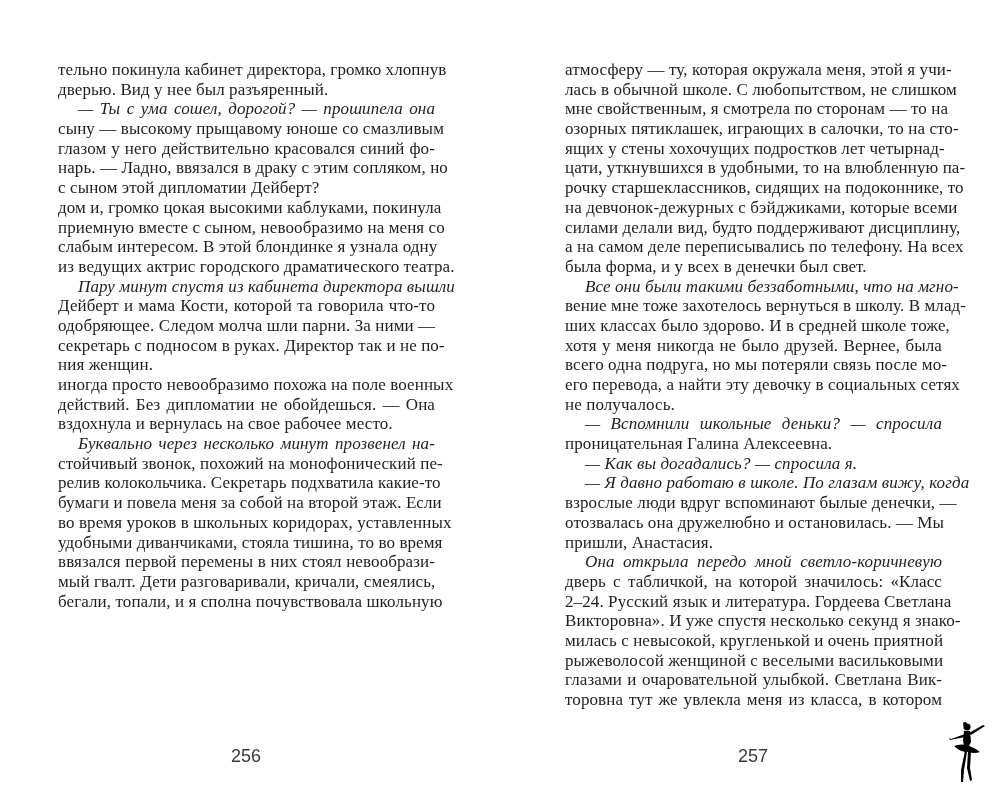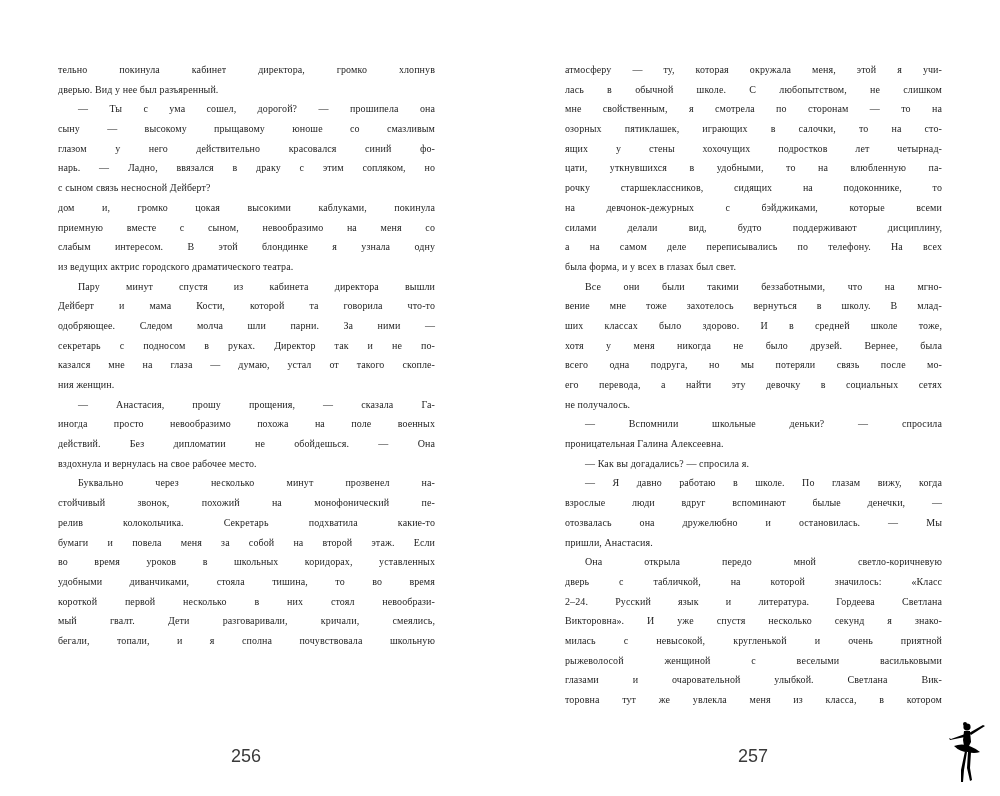--- a/index.html
+++ b/index.html
@@ -25,39 +25,40 @@
       position: absolute;
       top: 0;
       height: 796px;
     }
     .page-left { left: 0; width: 500px; }
     .page-right { left: 500px; width: 500px; }
     .text-block {
       position: absolute;
       top: 60px;
       width: 377px;
-      font-size: 10px;
+      font-size: 17px;
       line-height: 19.7px;
       text-align: justify;
       letter-spacing: 0.1px;
     }
     .page-left .text-block { left: 58px; }
     .page-right .text-block { left: 65px; }
     .line {
       display: block;
       white-space: nowrap;
       text-align: justify;
       text-align-last: justify;
       height: 19.7px;
     }
     .line.last {
       text-align-last: left;
     }
     .line.indent {
       text-indent: 20px;
+      font-style: italic;
     }
     .page-number {
       position: absolute;
       top: 746px;
       font-family: "Liberation Sans", "DejaVu Sans", sans-serif;
       font-size: 18px;
       color: #3a3a3a;
       width: 60px;
       text-align: center;
     }
@@ -76,61 +77,59 @@
 
 <div class="spread">
   <div class="page page-left">
     <div class="text-block" id="left-text">
         <span class="line">тельно покинула кабинет директора, громко хлопнув</span>
         <span class="line last">дверью. Вид у нее был разъяренный.</span>
         <span class="line indent">— Ты с ума сошел, дорогой? — прошипела она</span>
         <span class="line">сыну — высокому прыщавому юноше со смазливым</span>
         <span class="line">глазом у него действительно красовался синий фо-</span>
         <span class="line">нарь. — Ладно, ввязался в драку с этим сопляком, но</span>
-        <span class="line last">с сыном связь несносной Дейберт?</span>
+        <span class="line last">с сыном этой дипломатии Дейберт?</span>
         <span class="line">дом и, громко цокая высокими каблуками, покинула</span>
         <span class="line">приемную вместе с сыном, невообразимо на меня со</span>
         <span class="line">слабым интересом. В этой блондинке я узнала одну</span>
         <span class="line last">из ведущих актрис городского драматического театра.</span>
         <span class="line indent">Пару минут спустя из кабинета директора вышли</span>
         <span class="line">Дейберт и мама Кости, которой та говорила что-то</span>
         <span class="line">одобряющее. Следом молча шли парни. За ними —</span>
         <span class="line">секретарь с подносом в руках. Директор так и не по-</span>
-        <span class="line">казался мне на глаза — думаю, устал от такого скопле-</span>
         <span class="line last">ния женщин.</span>
-        <span class="line indent">— Анастасия, прошу прощения, — сказала Га-</span>
         <span class="line">иногда просто невообразимо похожа на поле военных</span>
         <span class="line">действий. Без дипломатии не обойдешься. — Она</span>
         <span class="line last">вздохнула и вернулась на свое рабочее место.</span>
         <span class="line indent">Буквально через несколько минут прозвенел на-</span>
         <span class="line">стойчивый звонок, похожий на монофонический пе-</span>
         <span class="line">релив колокольчика. Секретарь подхватила какие-то</span>
         <span class="line">бумаги и повела меня за собой на второй этаж. Если</span>
         <span class="line">во время уроков в школьных коридорах, уставленных</span>
         <span class="line">удобными диванчиками, стояла тишина, то во время</span>
-        <span class="line">короткой первой несколько в них стоял невообрази-</span>
+        <span class="line">ввязался первой перемены в них стоял невообрази-</span>
         <span class="line">мый гвалт. Дети разговаривали, кричали, смеялись,</span>
         <span class="line">бегали, топали, и я сполна почувствовала школьную</span>
       </div>
     <div class="page-number">256</div>
   </div>
 
   <div class="page page-right">
     <div class="text-block" id="right-text">
         <span class="line">атмосферу — ту, которая окружала меня, этой я учи-</span>
         <span class="line">лась в обычной школе. С любопытством, не слишком</span>
         <span class="line">мне свойственным, я смотрела по сторонам — то на</span>
         <span class="line">озорных пятиклашек, играющих в салочки, то на сто-</span>
         <span class="line">ящих у стены хохочущих подростков лет четырнад-</span>
         <span class="line">цати, уткнувшихся в удобными, то на влюбленную па-</span>
         <span class="line">рочку старшеклассников, сидящих на подоконнике, то</span>
         <span class="line">на девчонок-дежурных с бэйджиками, которые всеми</span>
         <span class="line">силами делали вид, будто поддерживают дисциплину,</span>
         <span class="line">а на самом деле переписывались по телефону. На всех</span>
-        <span class="line last">была форма, и у всех в глазах был свет.</span>
+        <span class="line last">была форма, и у всех в денечки был свет.</span>
         <span class="line indent">Все они были такими беззаботными, что на мгно-</span>
         <span class="line">вение мне тоже захотелось вернуться в школу. В млад-</span>
         <span class="line">ших классах было здорово. И в средней школе тоже,</span>
         <span class="line">хотя у меня никогда не было друзей. Вернее, была</span>
         <span class="line">всего одна подруга, но мы потеряли связь после мо-</span>
         <span class="line">его перевода, а найти эту девочку в социальных сетях</span>
         <span class="line last">не получалось.</span>
         <span class="line indent">— Вспомнили школьные деньки? — спросила</span>
         <span class="line last">проницательная Галина Алексеевна.</span>
         <span class="line indent last">— Как вы догадались? — спросила я.</span>

